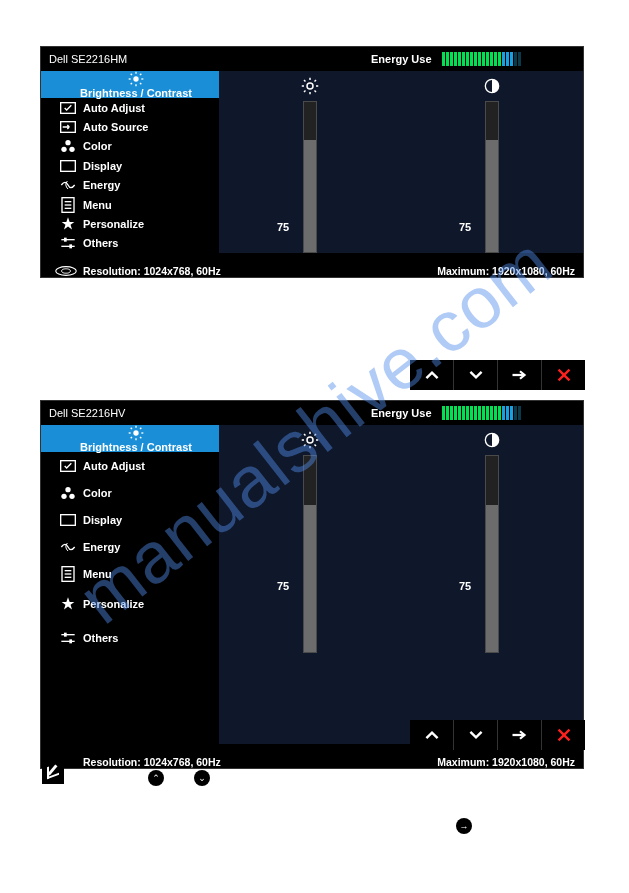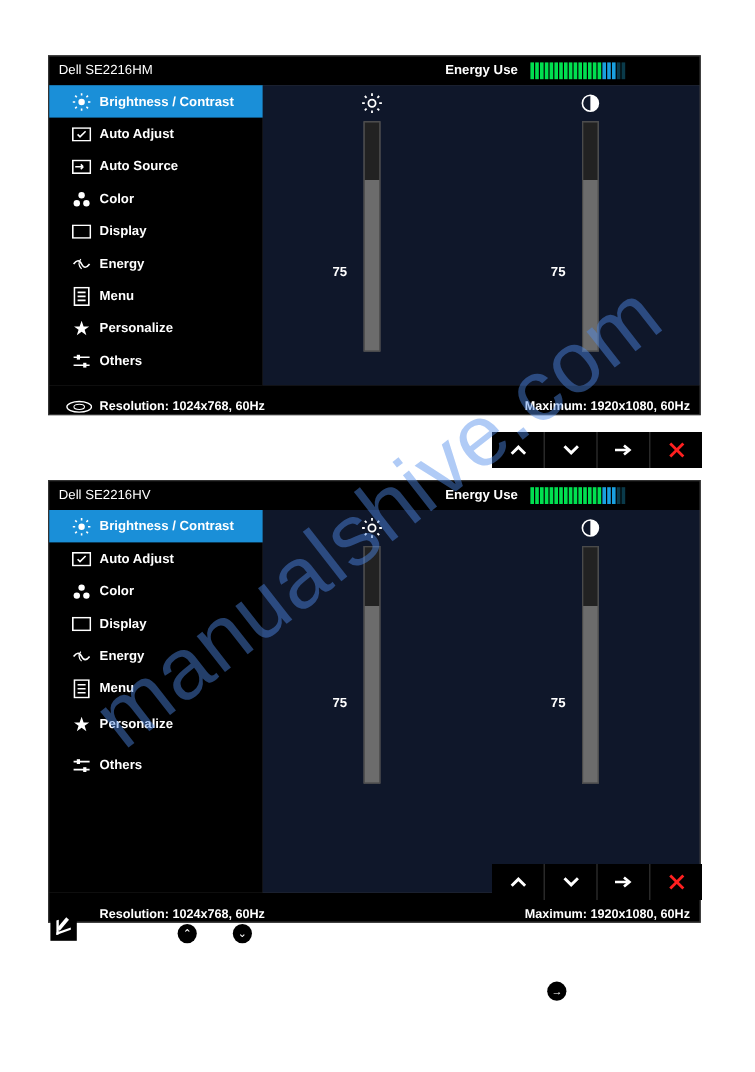--- a/index.html
+++ b/index.html
@@ -10,21 +10,21 @@
     font-family: Arial, Helvetica, sans-serif;
     position: relative;
   }
   .osd {
     position: absolute;
     left: 40px;
     width: 544px;
     background: #5b5b5b;
     border: 1px solid #333;
   }
-  .osd1 { top: 46px; height: 300px; }
+  .osd1 { top: 46px; height: 232px; }
   .osd2 { top: 400px; height: 369px; }
 
   .osd-header {
     height: 24px;
     background: #000;
     color: #fff;
     display: flex;
     align-items: center;
     font-size: 11px;
     padding: 0 8px;
@@ -47,21 +47,21 @@
   .side-item {
     display: flex;
     align-items: center;
     height: 27px;
     color: #fff;
     font-size: 11px;
     font-weight: bold;
     padding-left: 12px;
   }
   .side-item.tall { height: 34px; }
-  .side-item.active { background: #1a8fd8; }
+  .side-item.active { background: #1a8fd8; flex-direction: column; }
   .side-icon {
     width: 30px;
     display: flex;
     justify-content: center;
     color: #fff;
   }
   .side-label { flex: 1; }
 
   .content {
     flex: 1;

